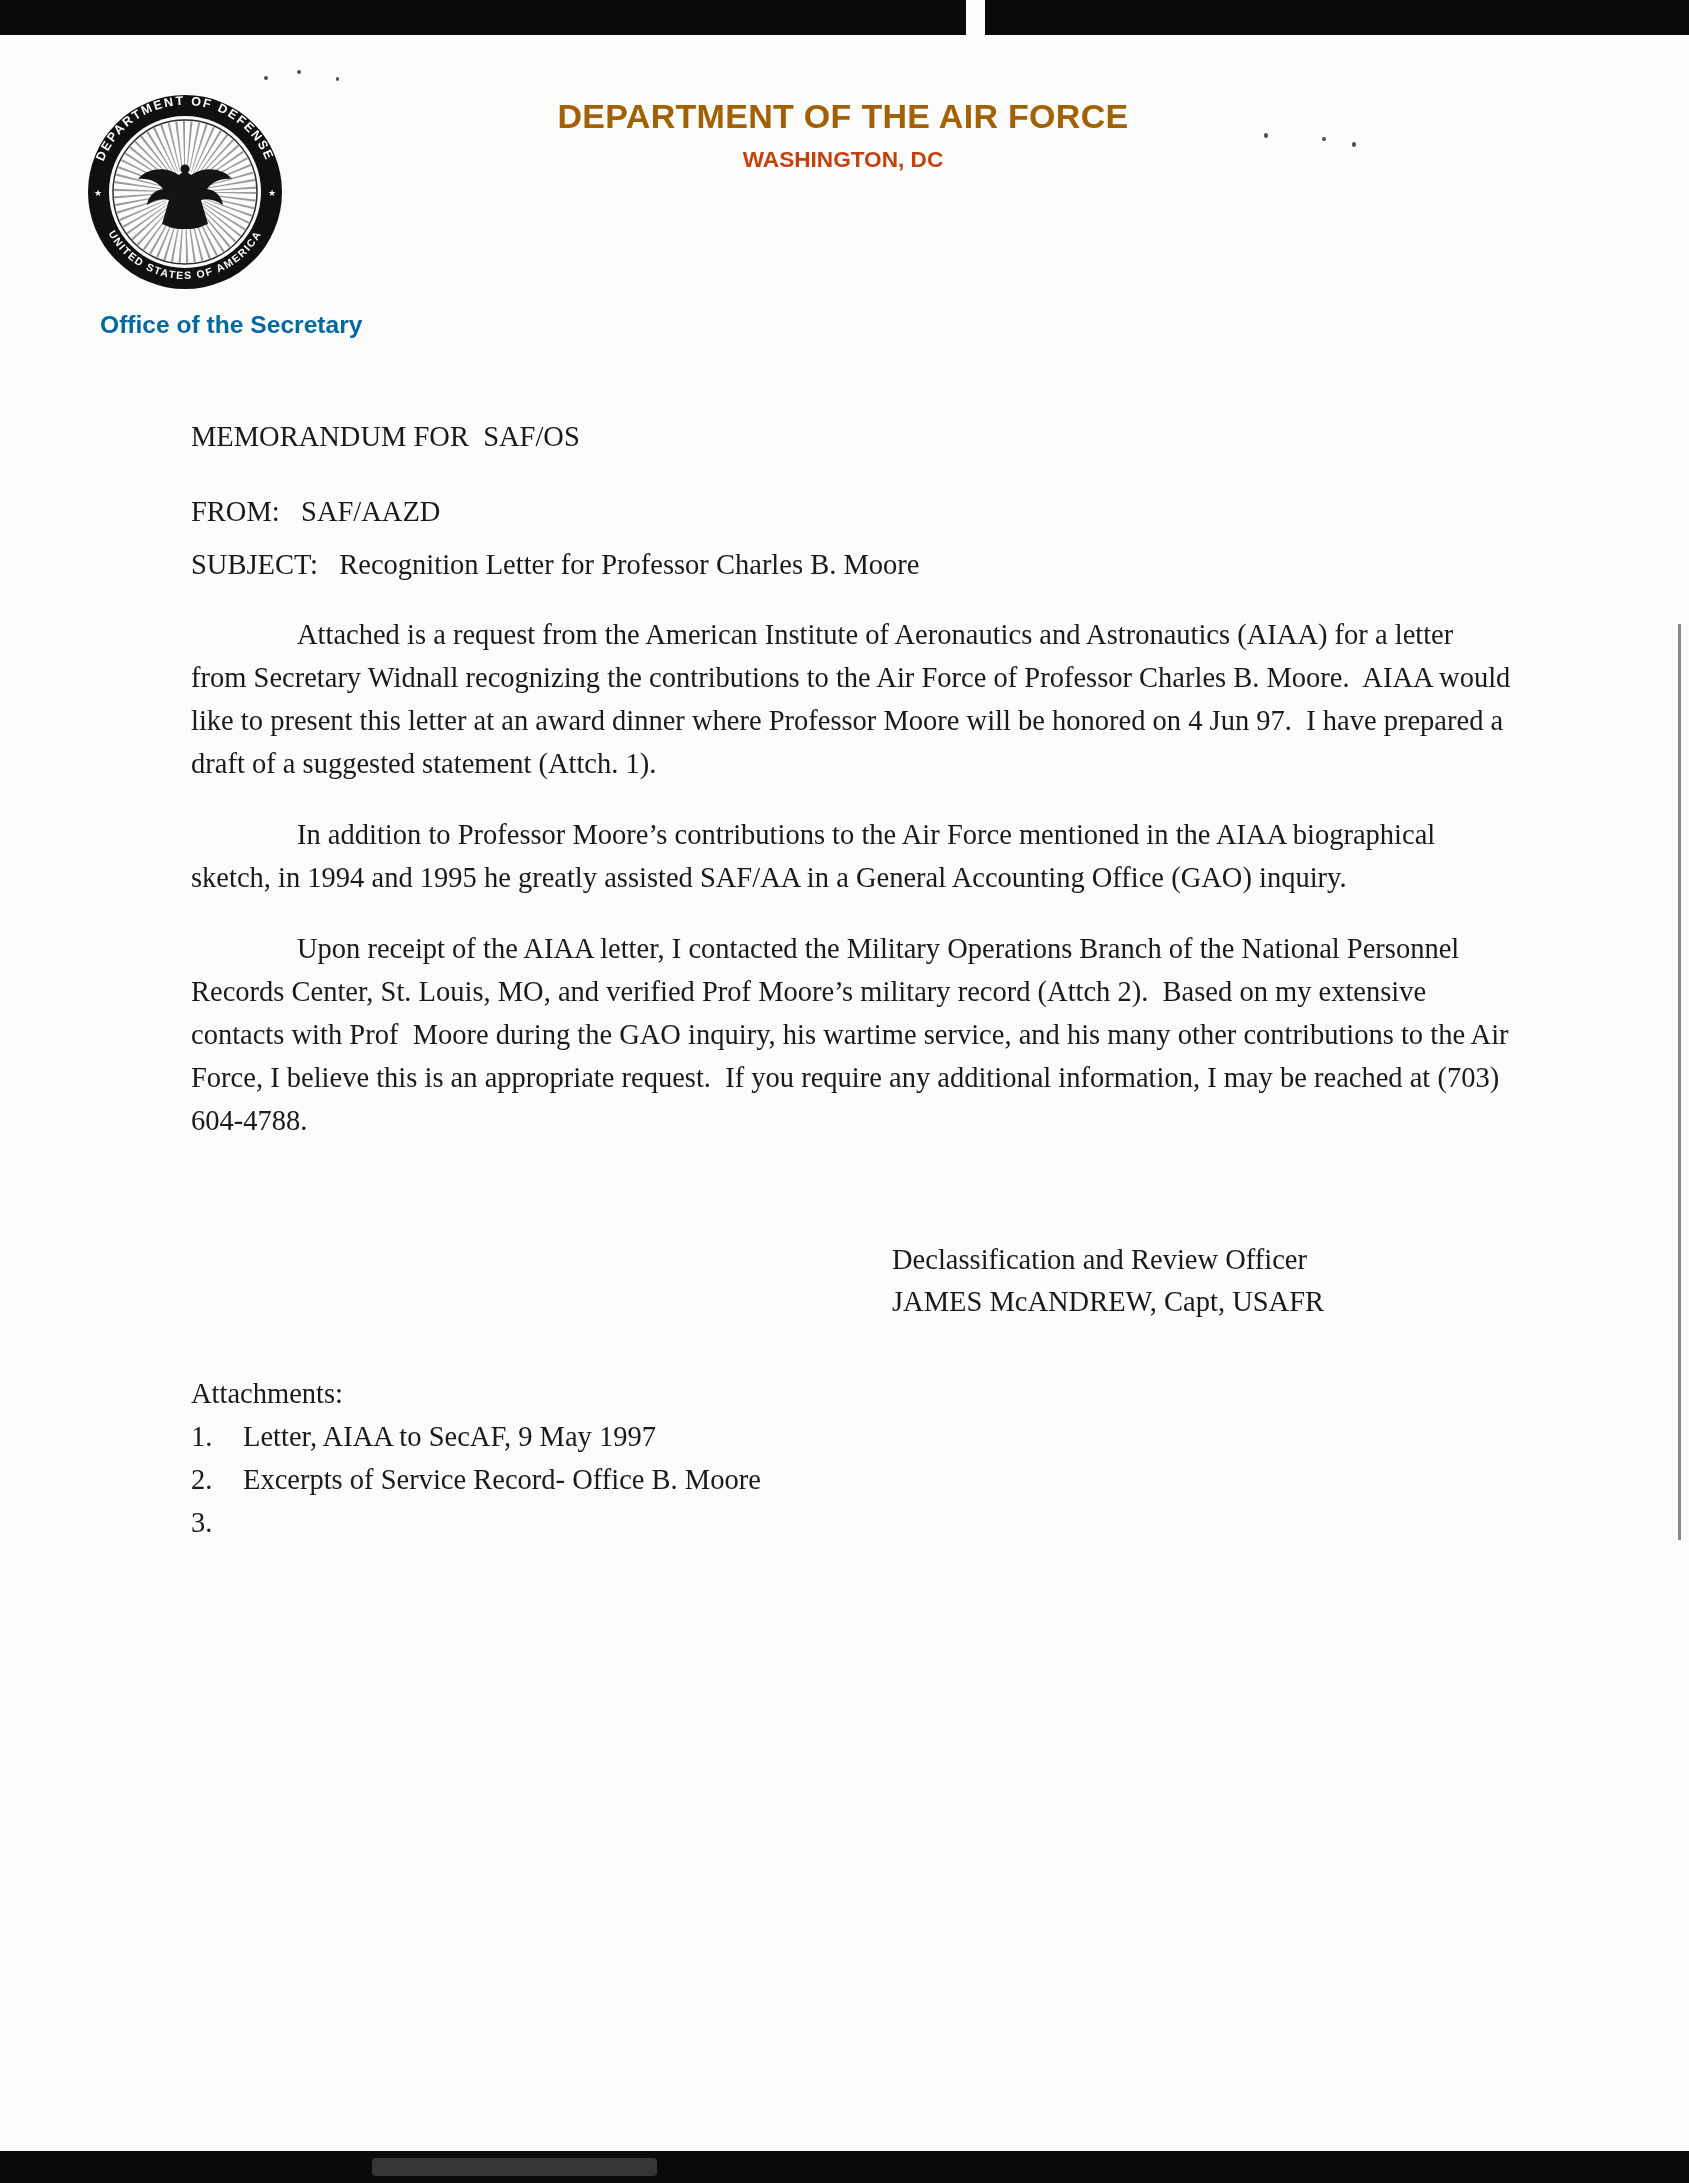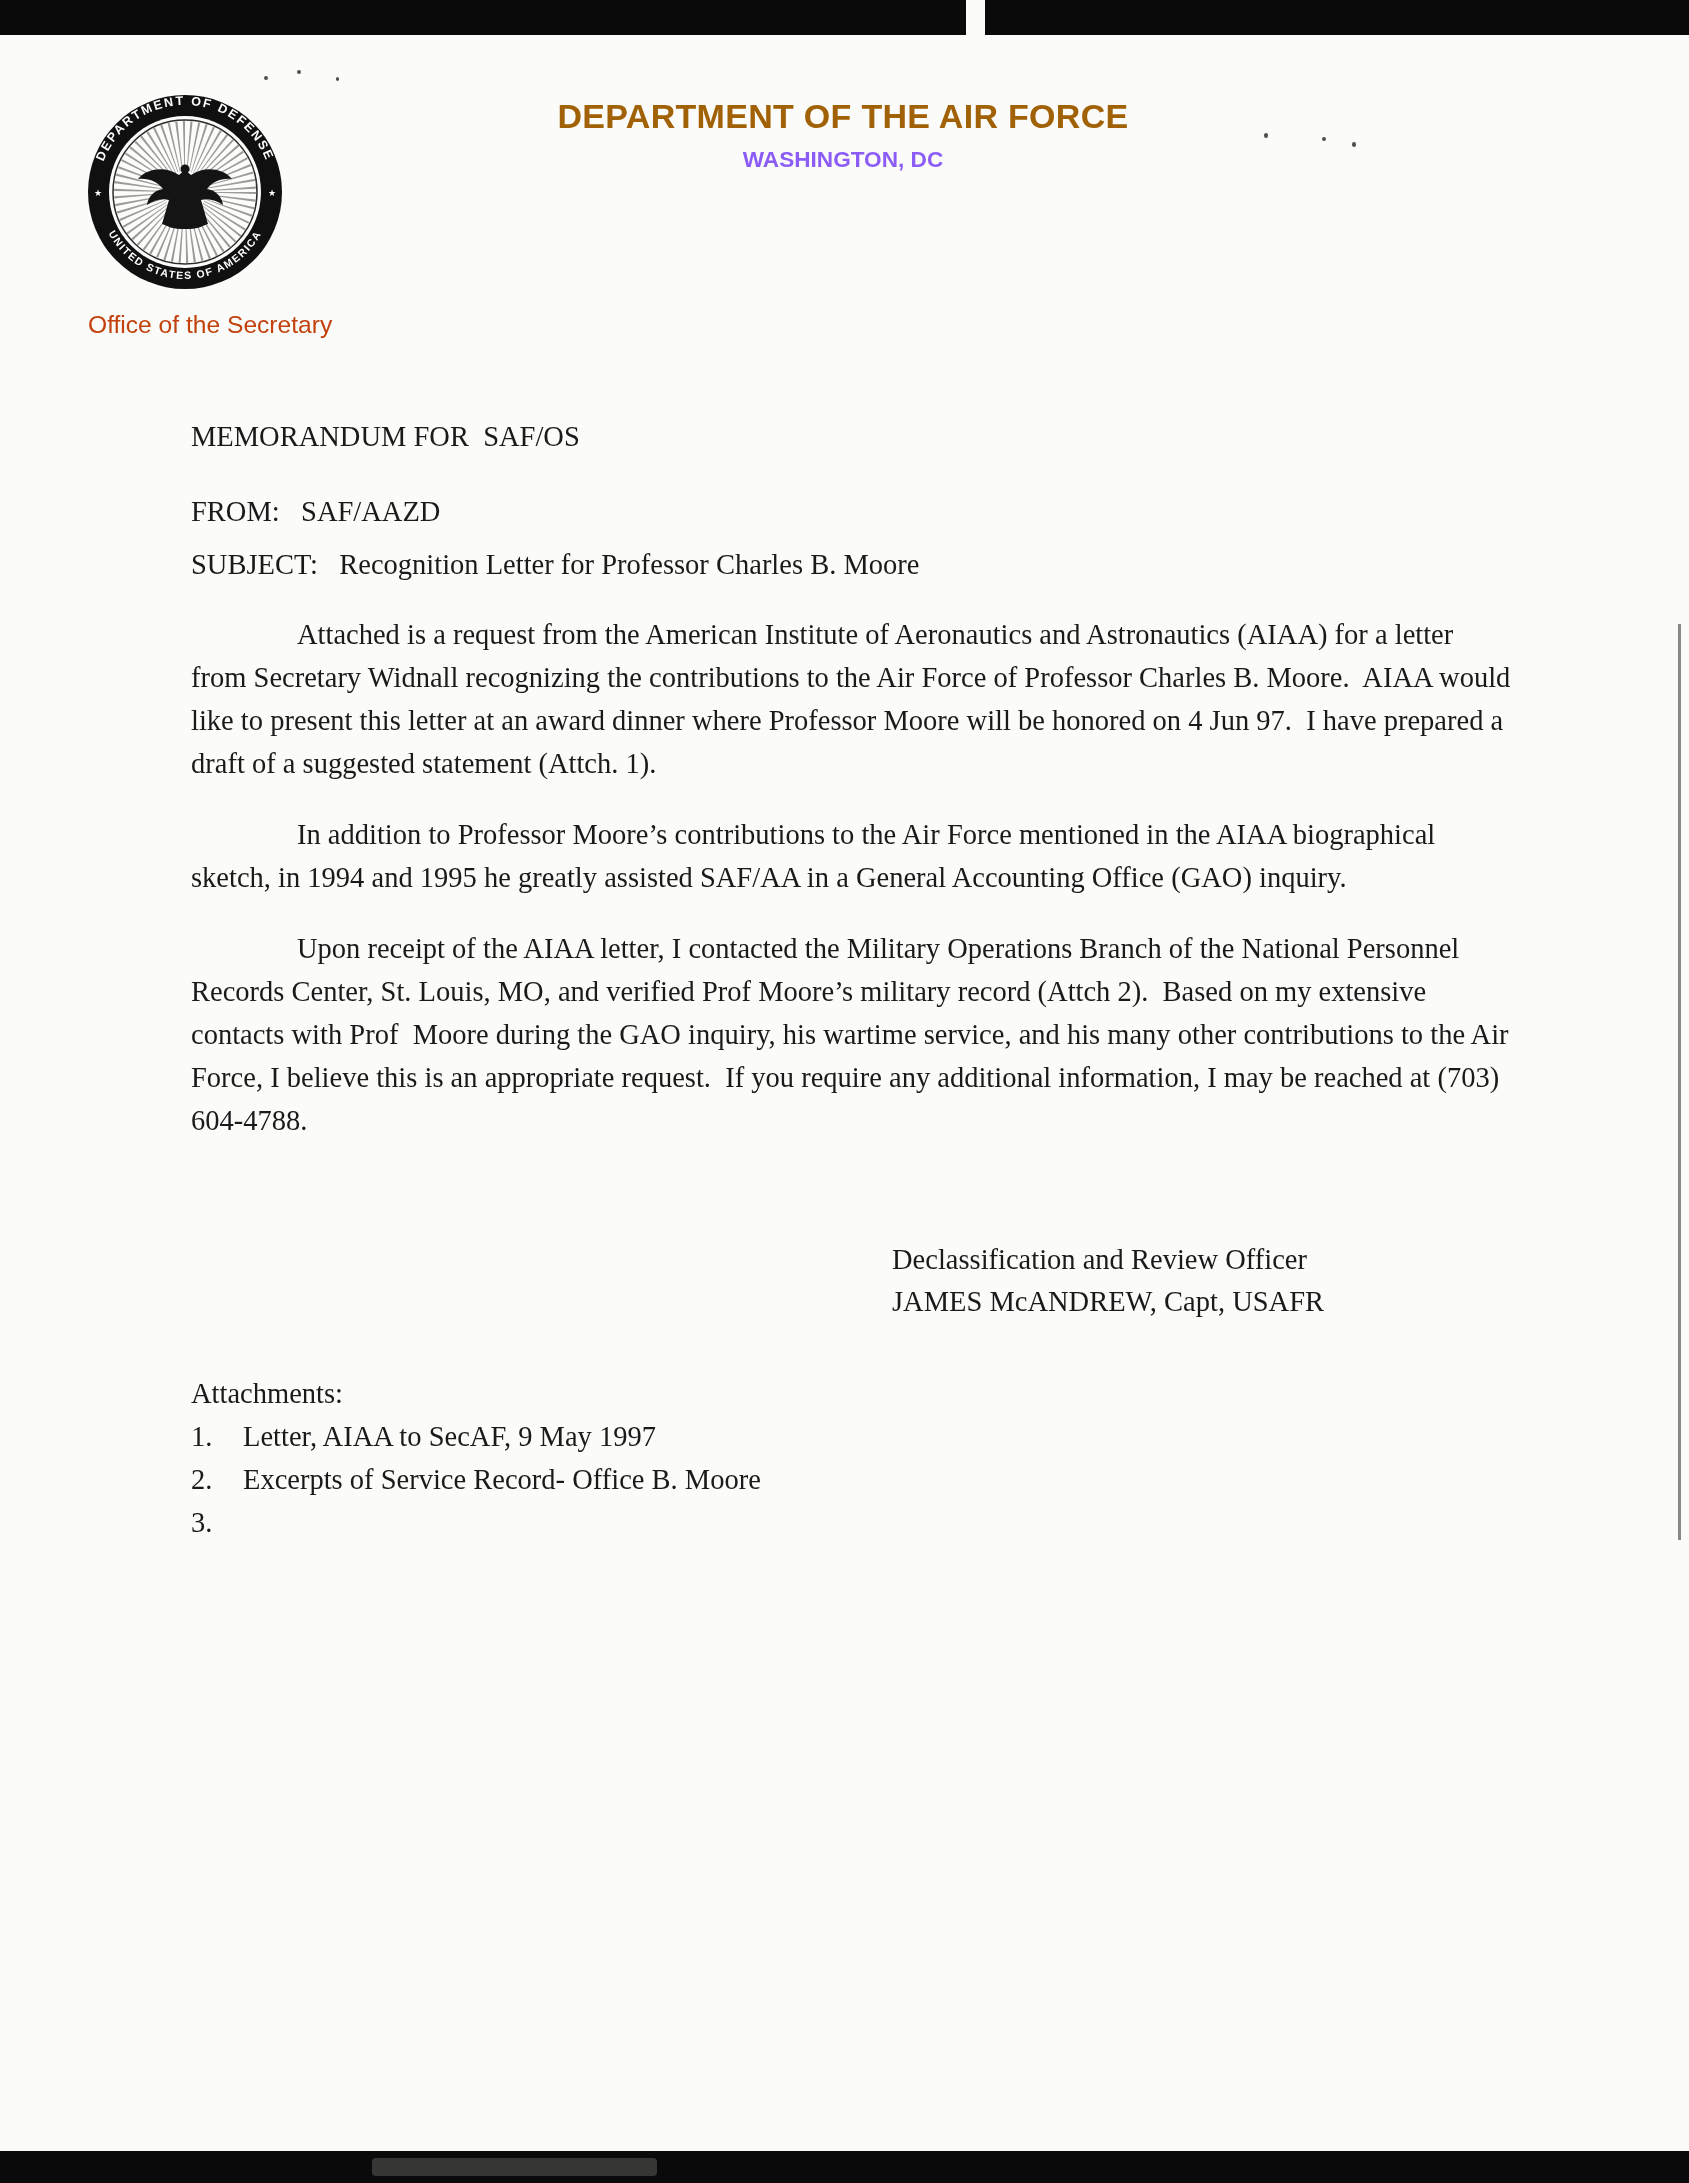--- a/index.html
+++ b/index.html
@@ -15,32 +15,32 @@
   .scan-bar{position:absolute;left:0;width:100%;background:#0a0a0a;}
   .scan-bar.top{top:0;height:35px;}
   .scan-bar.bottom{bottom:0;height:32px;}
   .scan-bar .notch{position:absolute;left:966px;top:0;width:18.6px;height:100%;background:#fbfbf9;}
   .scan-bar .smudge{position:absolute;left:372px;top:6.6px;width:285px;height:18.6px;background:#8a8a88;opacity:.35;border-radius:4px;}
   .scan-line-right{position:absolute;right:9.3px;top:624px;width:2.7px;height:916px;background:#4a4a4a;opacity:.65;}
   .speck{position:absolute;background:#4f4f4d;border-radius:50%;}
   
   .seal{position:absolute;left:85px;top:92px;width:200px;height:200px;}
   .office{
-    position:absolute;left:88px;top:311px;
+    position:absolute;left:100px;top:311px;
     font-family:"Liberation Sans", sans-serif;
-    font-weight:normal;font-size:24.6px;color:#c2410c;
+    font-weight:bold;font-size:24.6px;color:#0369a1;
   }
   .head-center{position:absolute;left:425px;top:97px;width:836px;text-align:center;}
   .doc-title{
     font-family:"Liberation Sans", sans-serif;
     font-weight:bold;font-size:34px;letter-spacing:0.3px;color:#a16207;
   }
   .doc-subtitle{
     font-family:"Liberation Sans", sans-serif;
-    font-weight:bold;font-size:22.6px;margin-top:10.6px;color:#8b5cf6;
+    font-weight:bold;font-size:22.6px;margin-top:10.6px;color:#c2410c;
   }
   
   .content{
     position:absolute;left:191px;top:415px;width:1324px;
     font-size:28.5px;line-height:43px;
   }
   .memo-line{white-space:pre-wrap;}
   .from-line{margin-top:32px;}
   .subject-line{margin-top:10px;}
   .para{margin:0;text-indent:106px;white-space:pre-wrap;text-align:left;}

